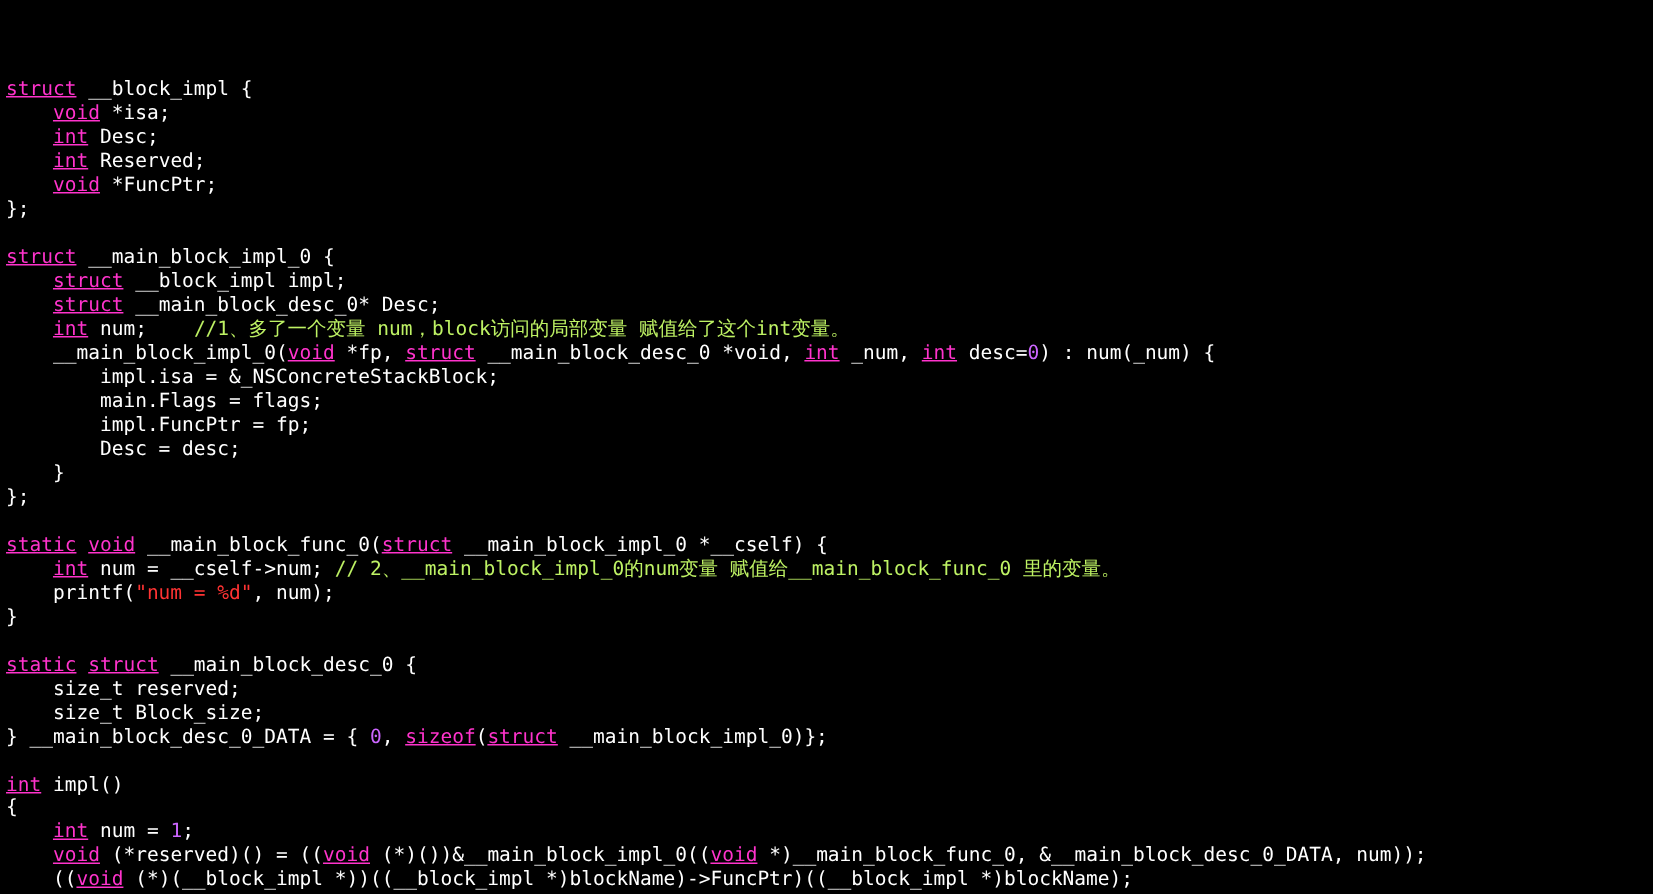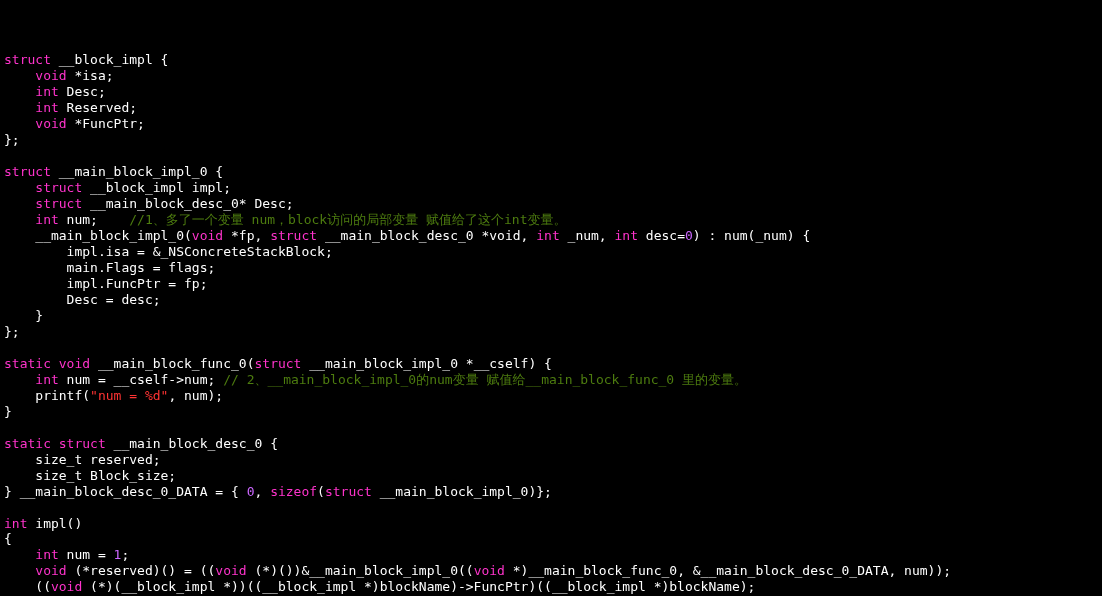--- a/index.html
+++ b/index.html
@@ -6,23 +6,23 @@
     margin: 0;
     padding: 4px;
     background: #000000;
     font-family: Menlo, Monaco, Consolas, monospace;
     font-size: 13px;
     line-height: 1.23;
     color: #ffffff;
     white-space: pre;
     overflow-x: auto;
   }
-  .kw { color: #ff33cc; }  
+  .kw { color: #ff33cc; text-decoration: underline; }  
   .str { color: #ff3333; }   
-  .cmt { color: #4d7c0f; }   
+  .cmt { color: #bef264; }   
   .num { color: #cc66ff; }   
 </style>
 </head>
 <body>
 
 
 <div><span><span class="kw">struct</span><span> __block_impl {</span></span>
 <span>    <span class="kw">void</span><span> *isa;</span></span>
 <span>    <span class="kw">int</span><span> Desc;</span></span>
 <span>    <span class="kw">int</span><span> Reserved;</span></span>

